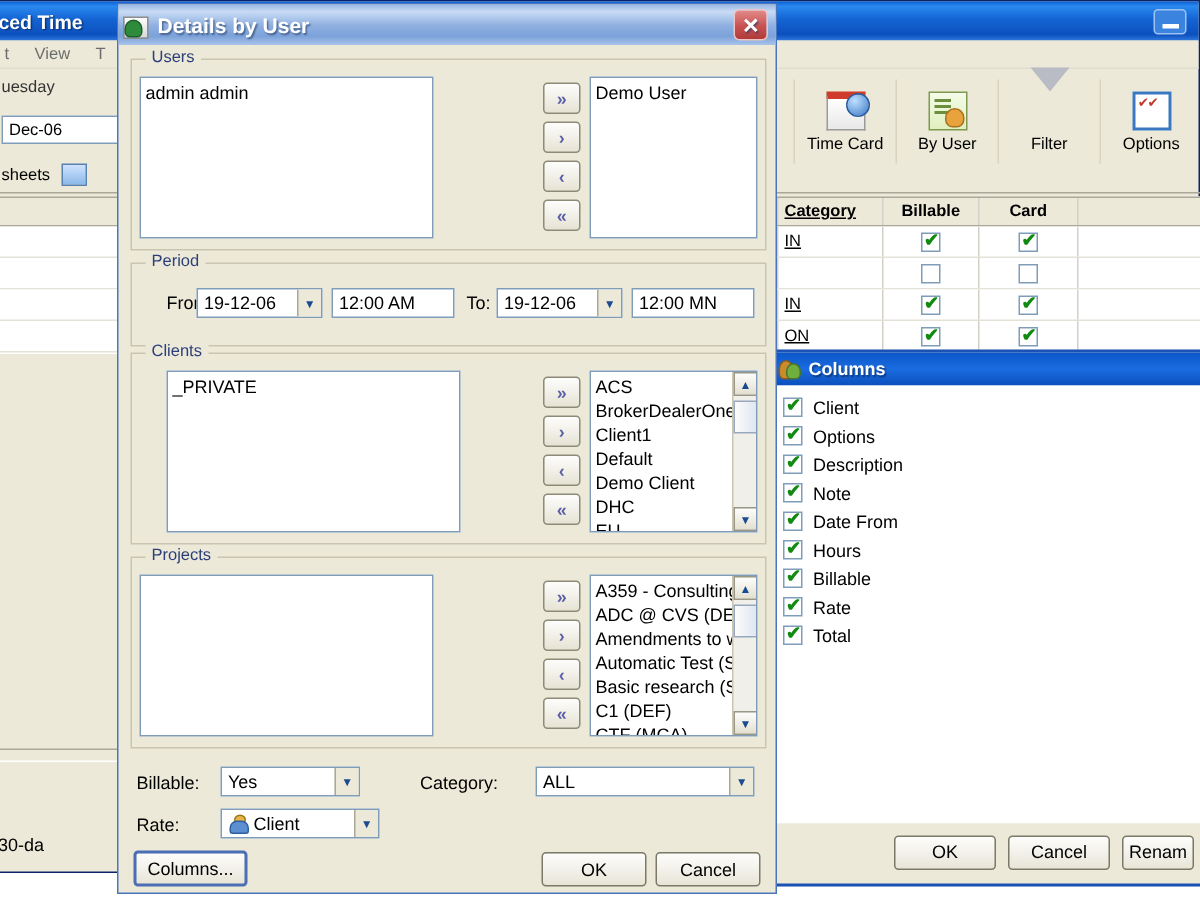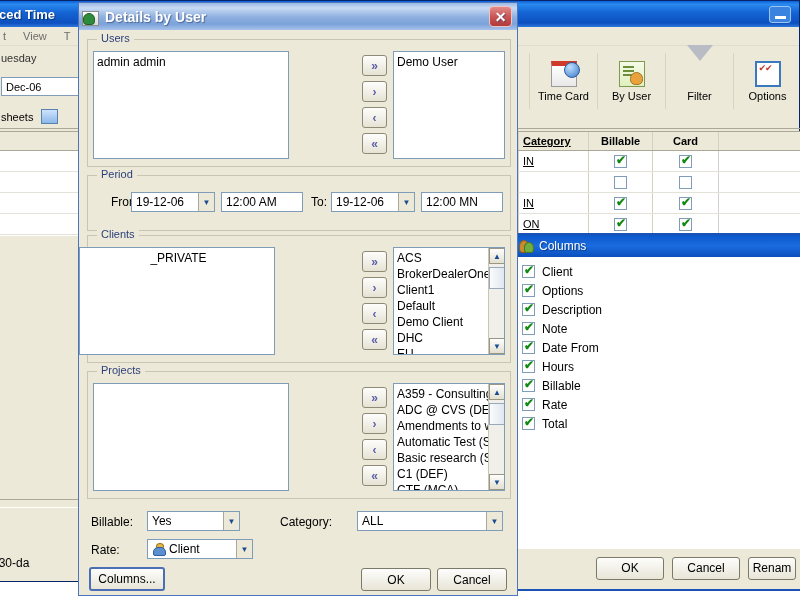--- a/index.html
+++ b/index.html
@@ -161,21 +161,21 @@
 
   
   .columns-dlg {
     position: absolute; left: 512px; top: 233px;
     width: 290px; height: 358px;
     background: #ece9d8; border: 2px solid #1a52b5;
   }
   .columns-title {
     height: 22px;
     background: linear-gradient(to bottom,#0b57c9 0%,#1a6ce0 50%,#0b4fbd 100%);
-    color: #fff; font-weight: normal; font-size: 12px;
+    color: #fff; font-weight: bold; font-size: 12px;
     display: flex; align-items: center; gap: 5px; padding-left: 5px;
     text-shadow: 1px 1px 1px rgba(0,0,0,.4);
   }
   .ico-people {
     width: 15px; height: 14px; position: relative; flex: none;
   }
   .ico-people::before {
     content: ""; position: absolute; left: 0; top: 1px;
     width: 8px; height: 11px; border-radius: 50% 50% 35% 35%;
     background: #c98b2e; border: 1px solid #8a5c16;
@@ -533,21 +533,21 @@
       <span>19-12-06</span>
       <span class="combo-arrow">▼</span>
     </div>
     <div class="fld" style="position:absolute; left:342px; top:189px; width:82px;">
       <span>12:00 MN</span>
     </div>
 
     <div class="grp" style="left:8px; top:232px; width:424px; height:128px;">
       <span class="grp-label">Clients</span>
     </div>
-    <div class="listbox" style="left:0; top:244px; width:196px; height:108px;text-align:center;">
+    <div class="listbox" style="left:32px; top:244px; width:196px; height:108px;">
       <div class="li">_PRIVATE</div>
     </div>
     <div class="arrowcol" style="left:283px; top:248px;">
       <div class="arrow-btn">»</div>
       <div class="arrow-btn">›</div>
       <div class="arrow-btn">‹</div>
       <div class="arrow-btn">«</div>
     </div>
     <div class="listbox" style="left:314px; top:244px; width:112px; height:108px; padding-right:17px;">
       <div class="li">ACS</div>

